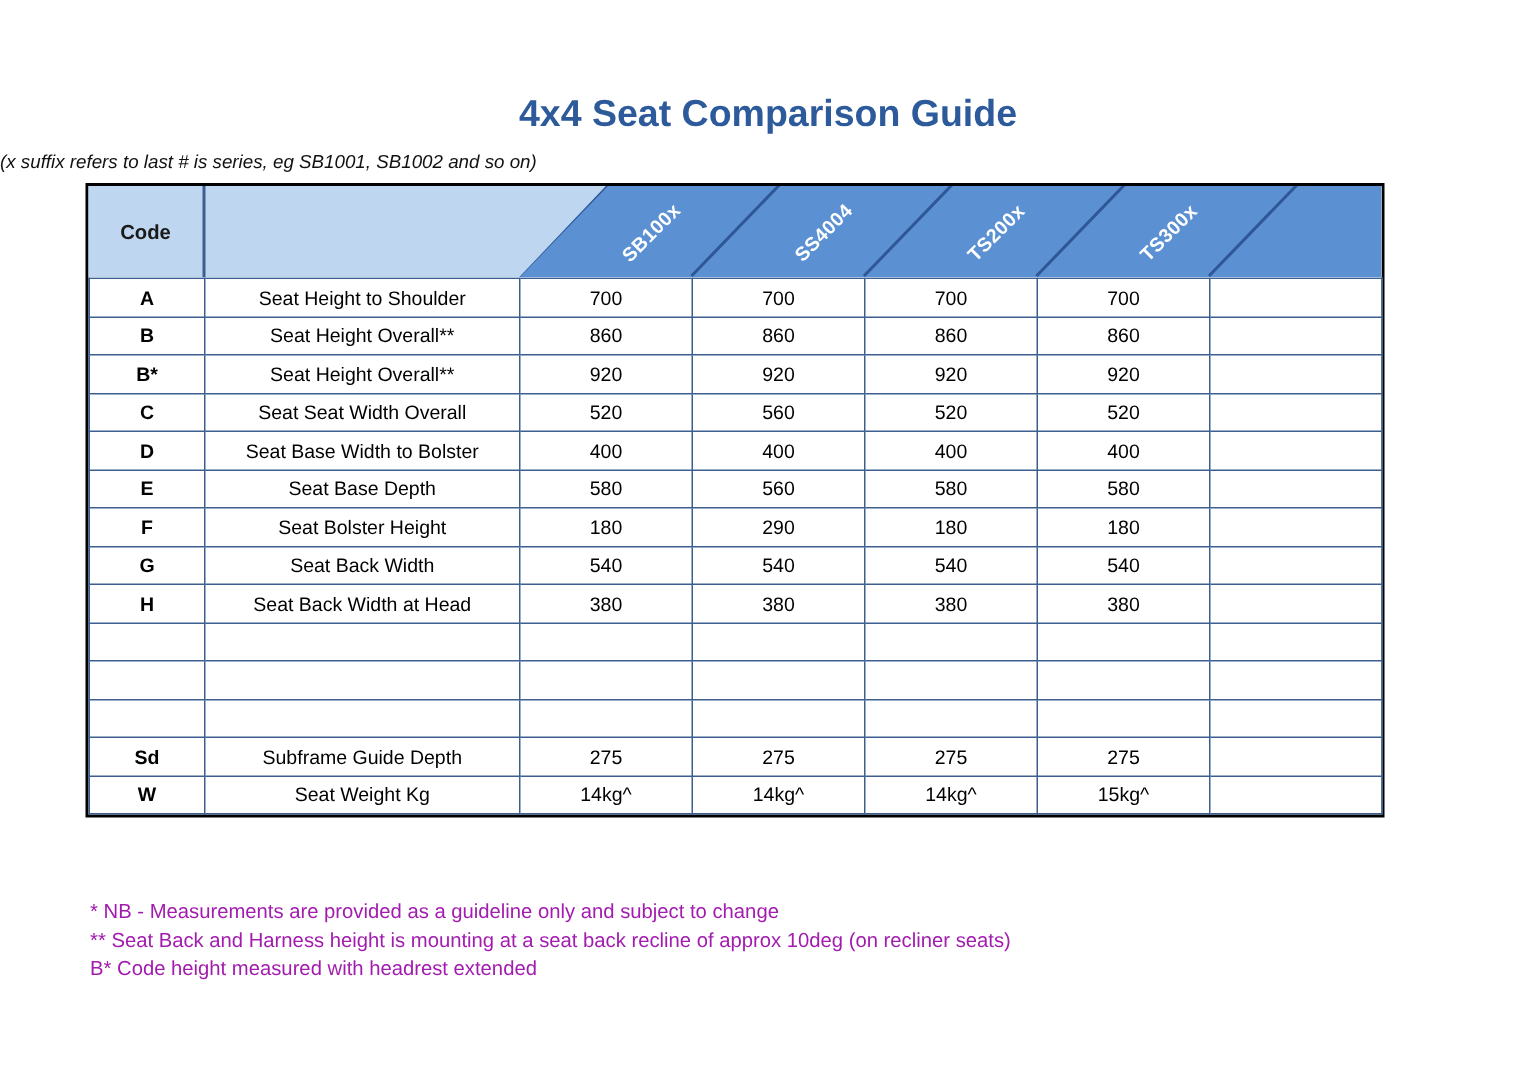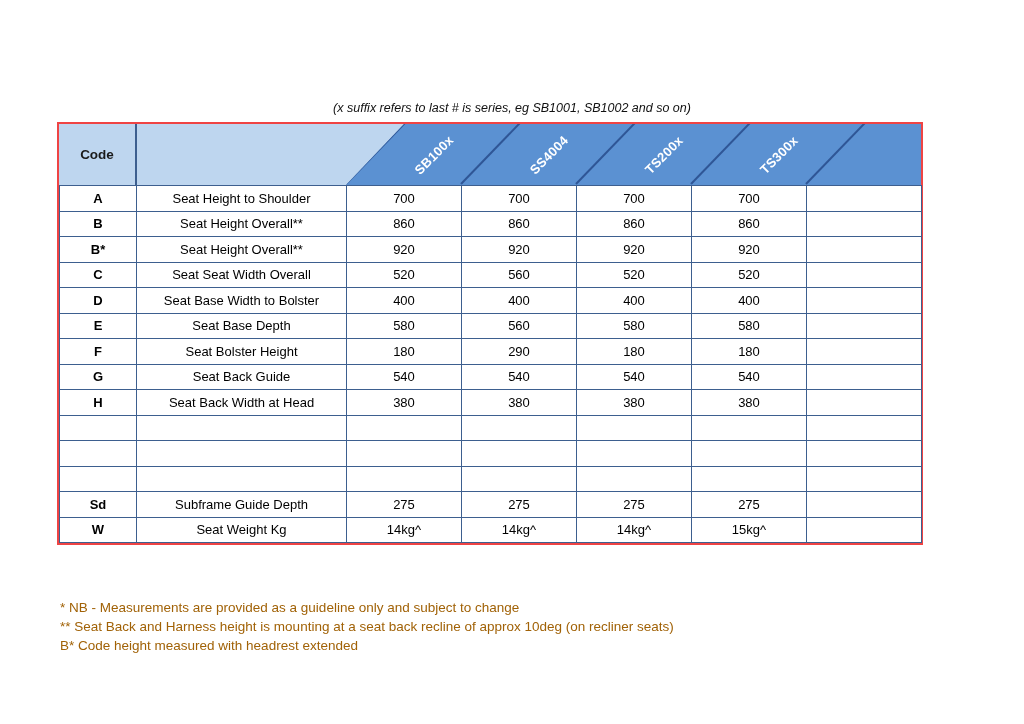--- a/index.html
+++ b/index.html
@@ -26,31 +26,31 @@
     line-height: 28px;
     font-weight: bold;
     color: #2d5a9b;
     letter-spacing: 0px;
   }
   .subtitle {
     position: absolute;
     top: 101px;
     left: 0;
     width: 1024px;
-    text-align: center;
+    text-align: left;
     font-style: italic;
     font-size: 12.5px;
     color: #111111;
   }
   .table-wrap {
     position: absolute;
     left: 57px;
     top: 122px;
     width: 866px;
-    border: 2px solid #ef4444;
+    border: 2px solid #000000;
     box-sizing: border-box;
     background: #ffffff;
   }
   .header {
     position: relative;
     height: 61px;
     background: #bed6ef;
     overflow: hidden;
   }
   .head-vline {
@@ -133,33 +133,34 @@
     white-space: nowrap;
   }
   .code-cell {
     font-weight: bold;
   }
   .footnotes {
     position: absolute;
     left: 60px;
     top: 598px;
     font-size: 13.5px;
-    color: #a16207;
+    color: #a21caf;
   }
   .footnote-line {
     height: 19px;
     line-height: 19px;
     white-space: nowrap;
   }
 </style>
 </head>
 <body>
 
 <div class="page">
 
+  <h1 class="title">4x4 Seat Comparison Guide</h1>
   <div class="subtitle">(x suffix refers to last # is series, eg SB1001, SB1002 and so on)</div>
 
   <div class="table-wrap">
     <div class="header">
       <div class="code-head">Code</div>
       <div class="head-vline"></div>
       <div class="measure-head">Measure (in mm unless stated)</div>
       <div class="band">
           <div class="diag-line" style="left: 0px;"></div>
           <div class="diag-label" style="left: 88px;">SB100x</div>
@@ -241,21 +242,21 @@
     <td class="code-cell">F</td>
     <td class="measure-cell">Seat Bolster Height</td>
     <td>180</td>
     <td>290</td>
     <td>180</td>
     <td>180</td>
     <td></td>
   </tr>
           <tr>
     <td class="code-cell">G</td>
-    <td class="measure-cell">Seat Back Guide</td>
+    <td class="measure-cell">Seat Back Width</td>
     <td>540</td>
     <td>540</td>
     <td>540</td>
     <td>540</td>
     <td></td>
   </tr>
           <tr>
     <td class="code-cell">H</td>
     <td class="measure-cell">Seat Back Width at Head</td>
     <td>380</td>

